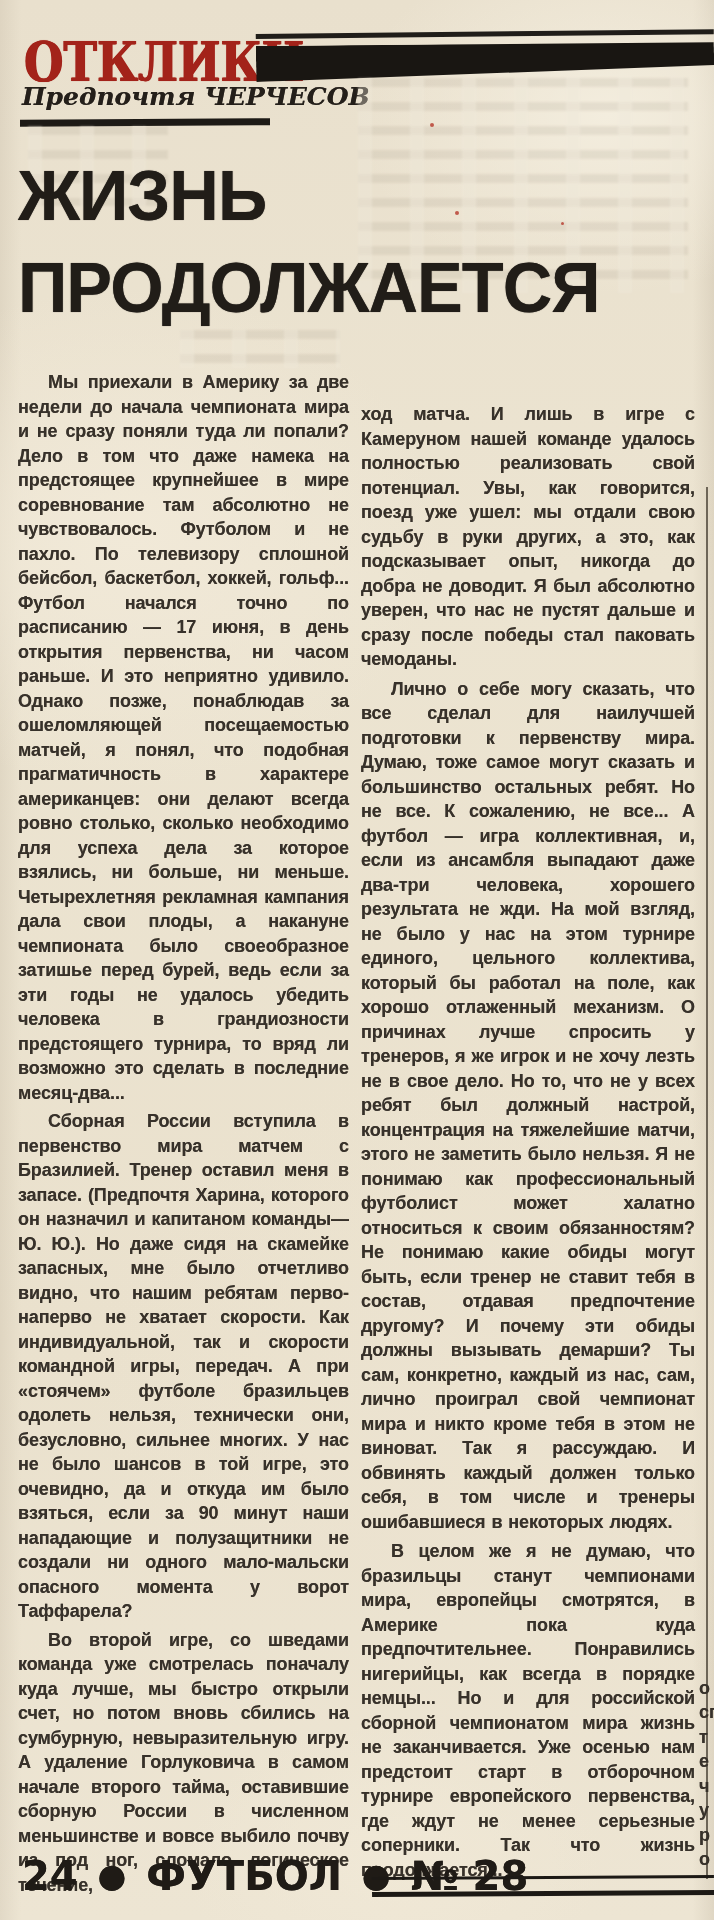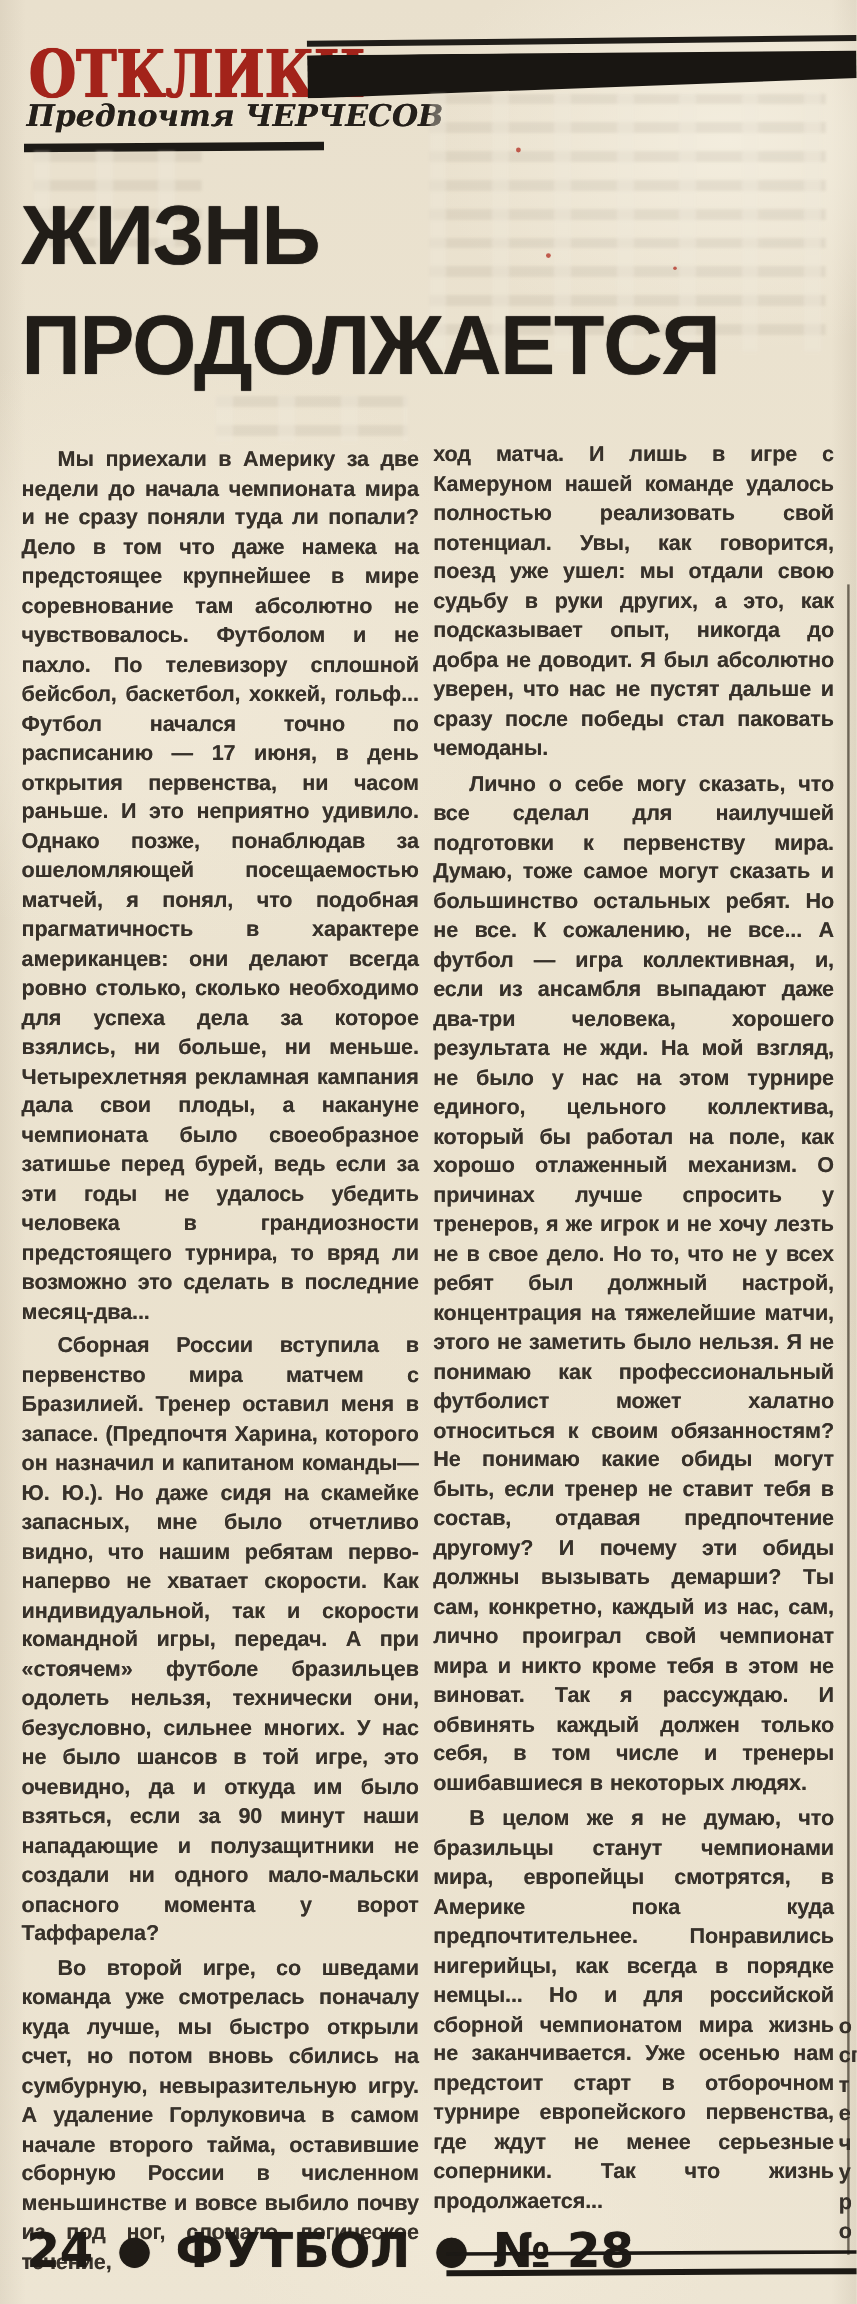--- a/index.html
+++ b/index.html
@@ -62,21 +62,21 @@
   
   .column{
     position:absolute;top:366px;
     font-size:18px;line-height:24.5px;font-weight:bold;
     letter-spacing:-0.1px;word-spacing:1px;
     text-align:justify;color:#37312a;
     text-shadow:0 0 .4px rgba(55,49,42,.65);
     hyphens:auto;-webkit-hyphens:auto;
   }
   .column-left{left:18px;width:331px;}
-  .column-right{left:361px;width:334px;}
+  .column-right{left:361px;width:334px;margin-top:36px;}
   .column p{margin:4px 0 3px;text-indent:30px;}
   .column p.no-indent{text-indent:0;}
   .column-right p{margin:0 0 5px;}
 
   
   .right-column-rule{position:absolute;left:706px;top:487px;width:2px;height:1392px;background:rgba(70,62,50,.75);}
   .edge-fragment{
     position:absolute;left:699px;width:15px;overflow:hidden;
     font-size:18px;line-height:24.5px;font-weight:bold;color:#37312a;
     text-shadow:0 0 .4px rgba(55,49,42,.65);white-space:nowrap;

